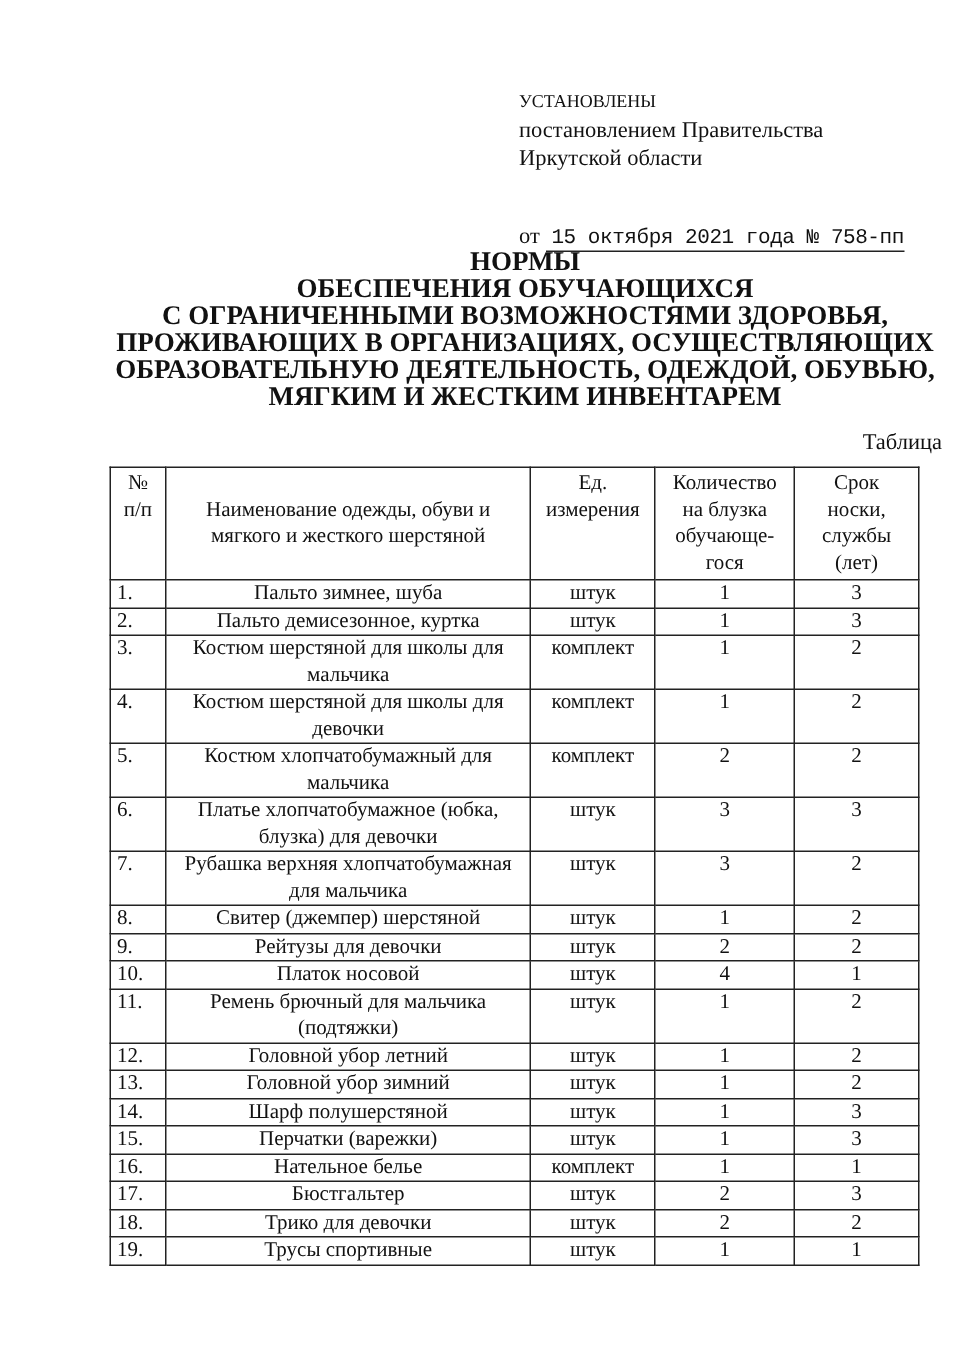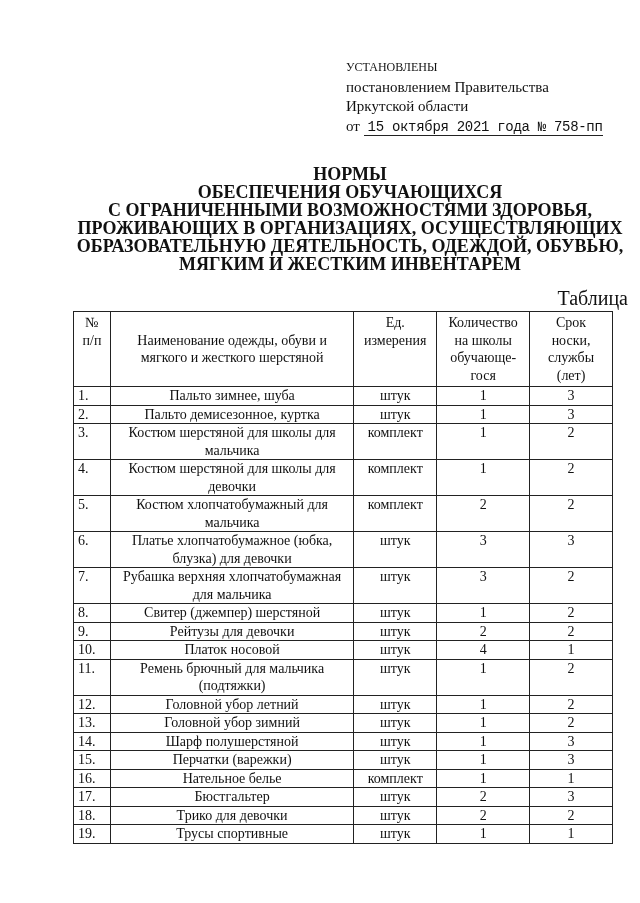--- a/index.html
+++ b/index.html
@@ -4,31 +4,31 @@
   <style>
     html, body { margin: 0; padding: 0; background: #ffffff; }
     body {
       width: 640px; height: 903px; position: relative; overflow: hidden;
       font-family: "Liberation Serif", "DejaVu Serif", serif; color: #111;
     }
     .approval {
       position: absolute; left: 346px; top: 58px; font-size: 15px; line-height: 19.5px;
     }
     .approval .head { font-size: 12px; }
-    .approval .date-line { white-space: nowrap; }
+    .approval .date-line { white-space: nowrap; margin-top: 32px; }
     .approval .date-val {
       font-family: "Liberation Mono", "DejaVu Sans Mono", monospace; font-size: 14px;
       border-bottom: 1px solid #222; padding: 0 0 0 4px; letter-spacing: -0.3px;
     }
     .title {
       position: absolute; left: 60px; width: 580px; top: 165px;
       text-align: center; font-weight: bold; font-size: 18px; line-height: 18px;
     }
     .table-label {
-      position: absolute; right: 12px; top: 287px; font-size: 20px;
+      position: absolute; right: 12px; top: 287px; font-size: 15px;
     }
     table.norms {
       position: absolute; left: 73px; top: 311px; width: 540px;
       border-collapse: collapse; font-size: 14px;
     }
     table.norms th, table.norms td {
       border: 1px solid #222; padding: 0 4px; vertical-align: top; line-height: 17.5px;
     }
     table.norms th { font-weight: normal; text-align: center; line-height: 17.5px; vertical-align: middle; }
     table.norms th.c-name { vertical-align: middle; }
@@ -88,21 +88,21 @@
       </th>
       <th style="vertical-align:top;">
         <div class="hdr-inner">
           <div>Ед.</div>
           <div>измерения</div>
         </div>
       </th>
       <th>
         <div class="hdr-inner">
           <div>Количество</div>
-          <div>на школы</div>
+          <div>на блузка</div>
           <div>обучающе-</div>
           <div>гося</div>
         </div>
       </th>
       <th>
         <div class="hdr-inner">
           <div>Срок</div>
           <div>носки,</div>
           <div>службы</div>
           <div>(лет)</div>

